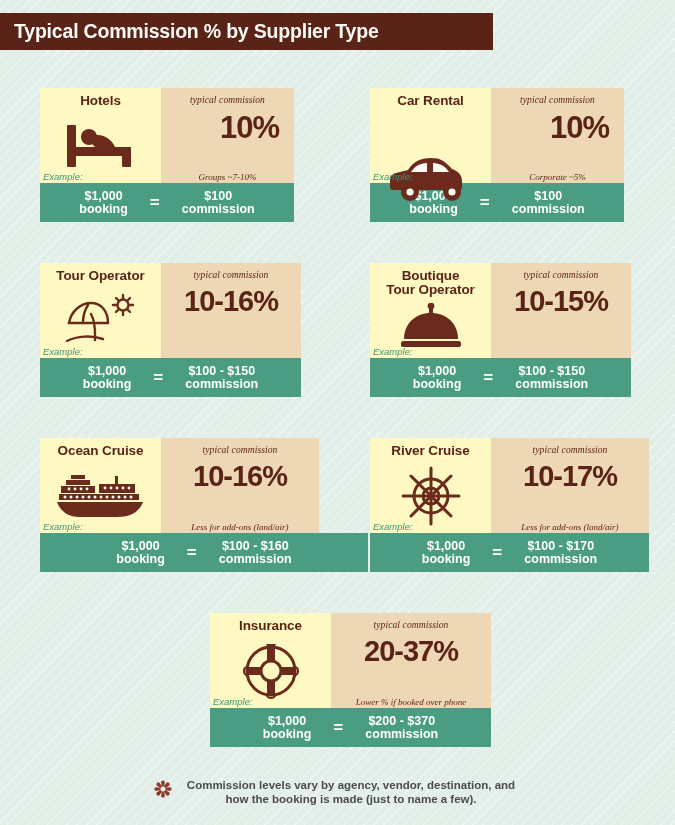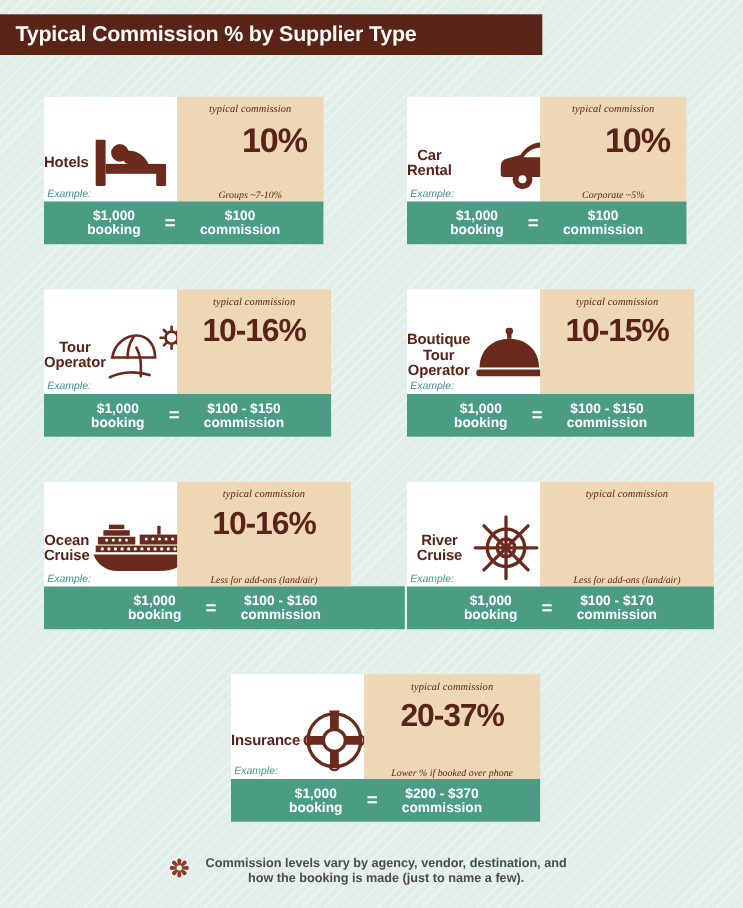--- a/index.html
+++ b/index.html
@@ -27,24 +27,24 @@
   }
   .title-bar h1{
     color:#fdfbf6; font-size:19.5px; font-weight:bold;
     letter-spacing:-.2px; padding-left:14px; white-space:nowrap;
   }
 
   
   .card{ position:absolute; }
   .card-top{ display:flex; height:95px; }
   .pane-left{
-    background:#ffffff;
-    display:flex; flex-direction:row; align-items:center;
+    background:#fef9c3;
+    display:flex; flex-direction:column; align-items:center;
     position:relative;
-    padding-top:24px;
+    padding-top:6px;
   }
   .pane-right{
     background:#eed7b4;
     display:flex; flex-direction:column; align-items:center;
     justify-content:flex-start;
     position:relative;
     padding-top:7px;
   }
   .sup-name{
     color:#5a2317; font-weight:bold; font-size:13.5px;
@@ -341,20 +341,21 @@
         <line x1="11" y1="11" x2="51" y2="51"></line>
         <line x1="51" y1="11" x2="11" y2="51"></line>
       </g>
       <circle cx="31" cy="31" r="3" fill="#6b2b1c"></circle>
     </svg>
           </div>
         <div class="example-tag">Example:</div>
       </div>
       <div class="pane-right" style="width:158px;">
         <div class="tc-label">typical commission</div>
+        <div class="pct range">10-17%</div>
         <div class="subnote">Less for add-ons (land/air)</div>
       </div>
     </div>
     <div class="eq-bar">
       <div class="eq-cell">
         <span class="l1">$1,000</span>
         <span class="l2">booking</span>
       </div>
       <div class="eq-sign">=</div>
       <div class="eq-cell">

